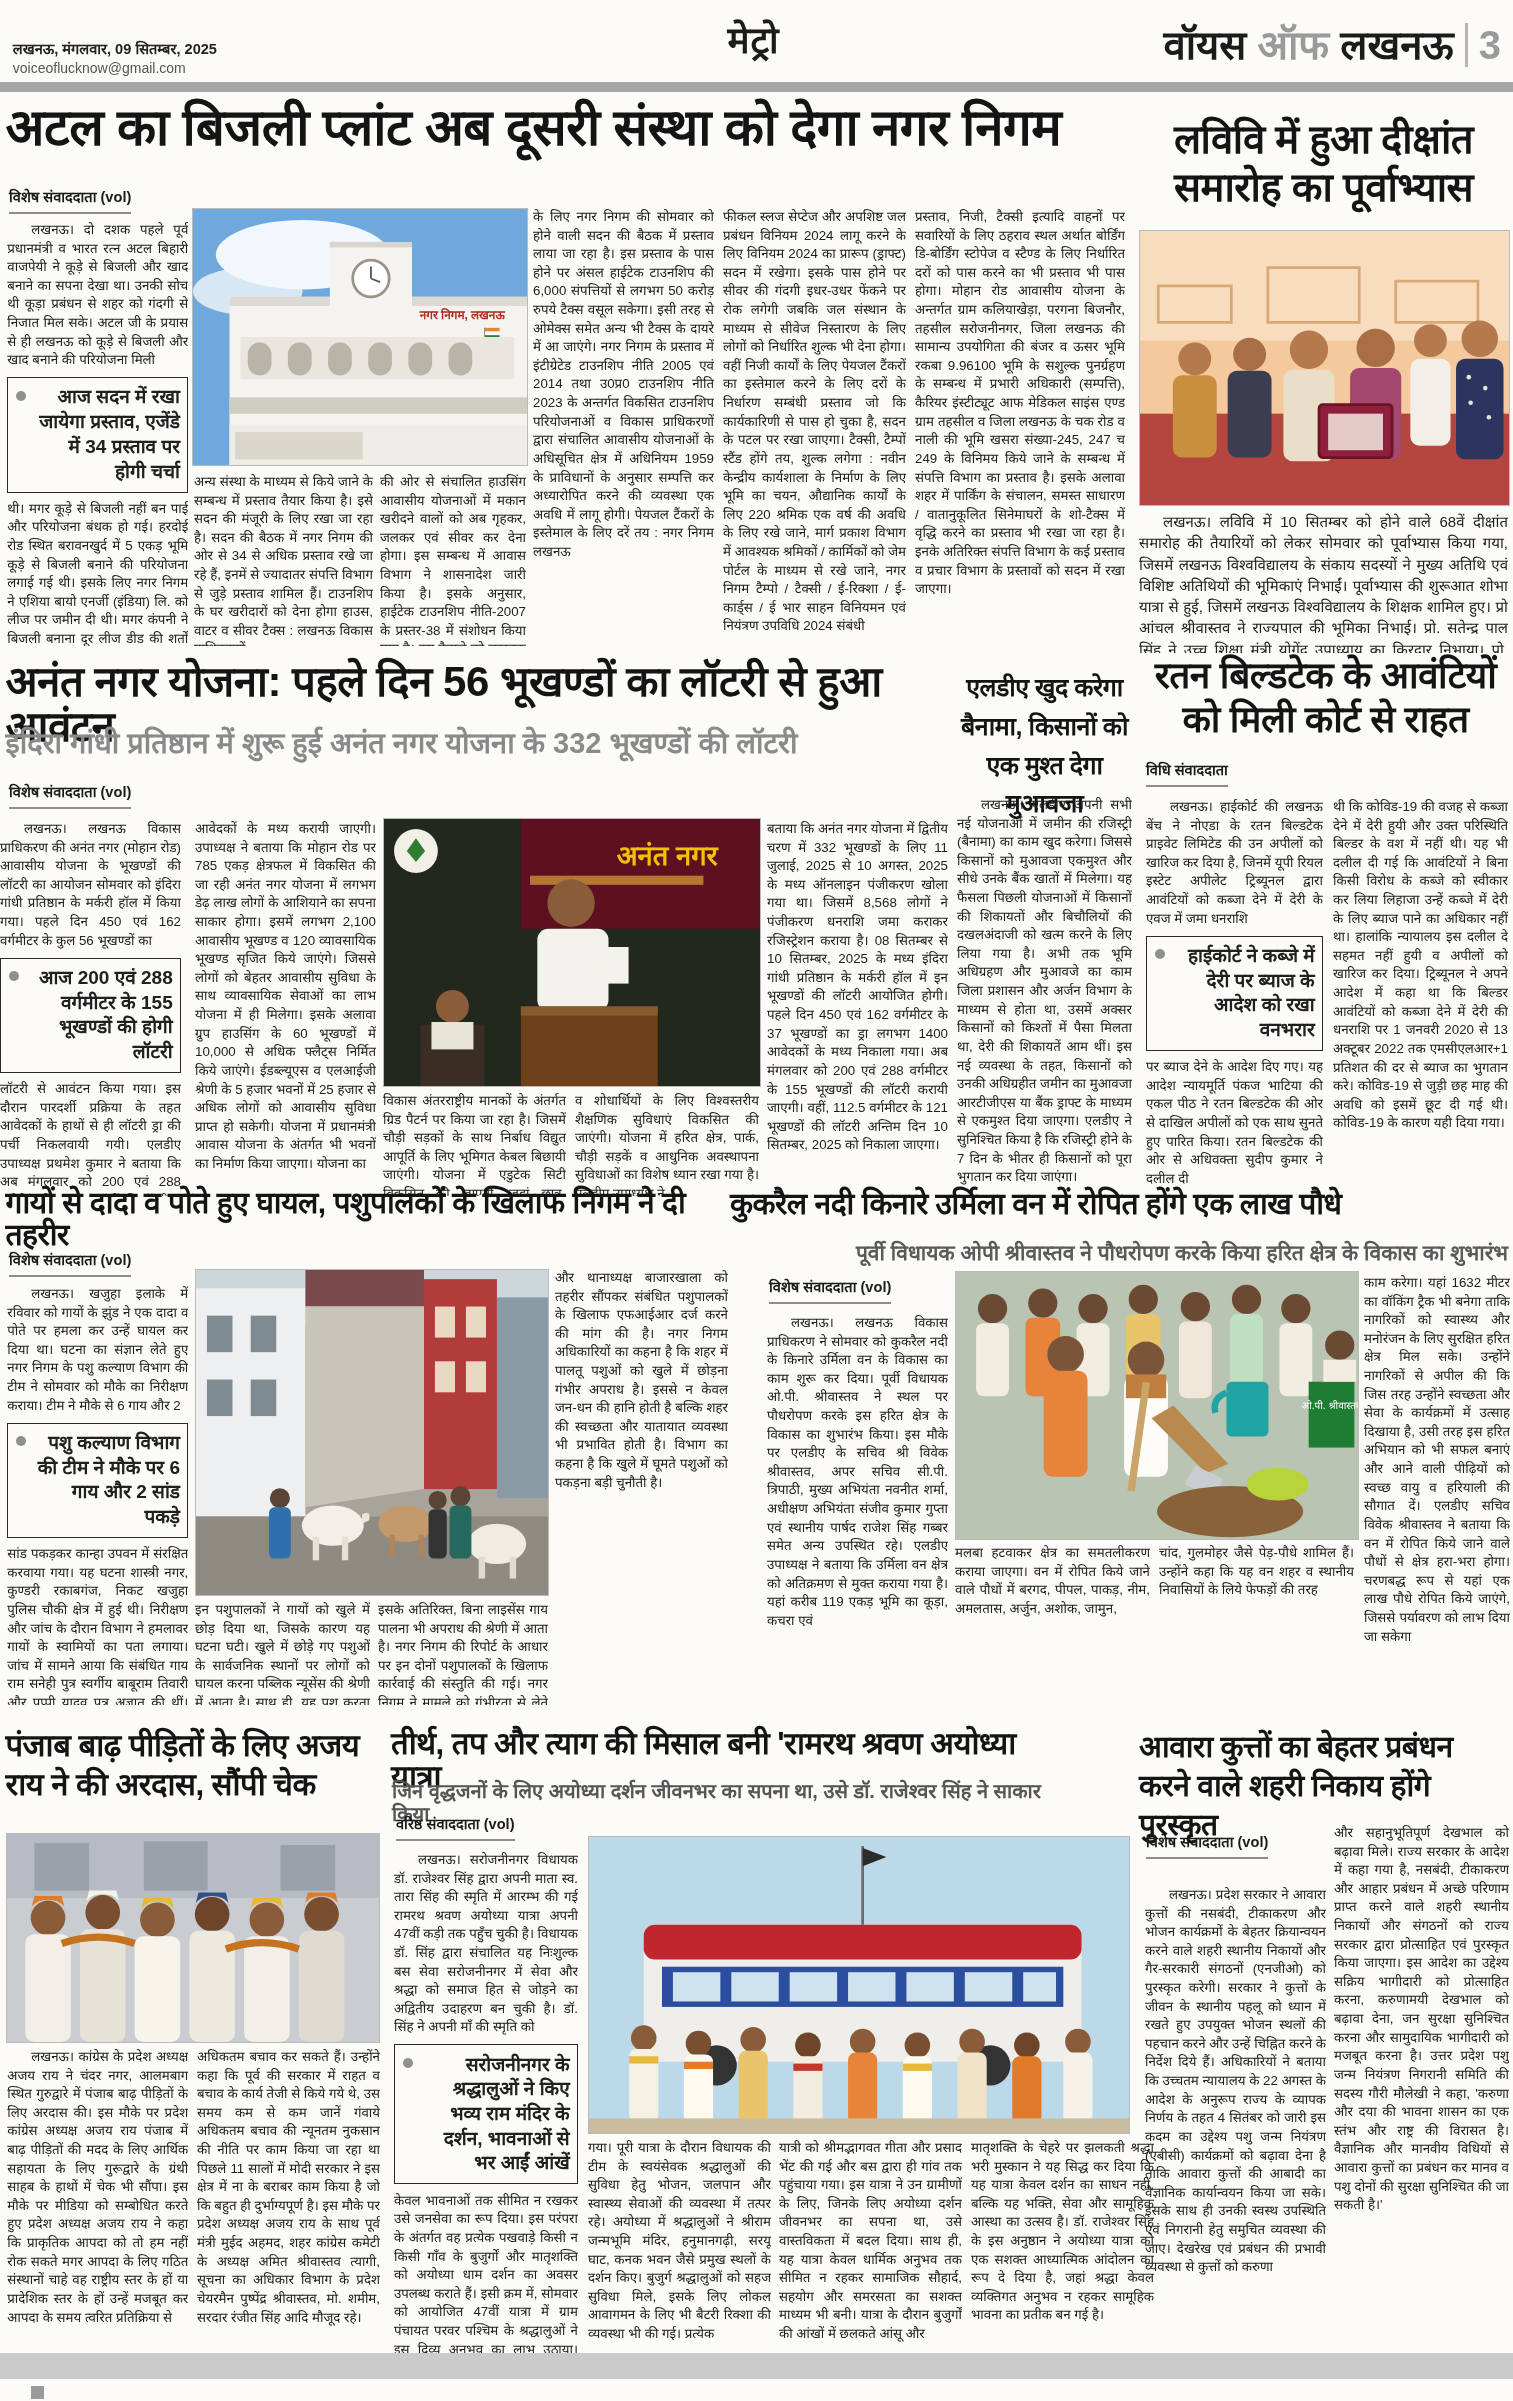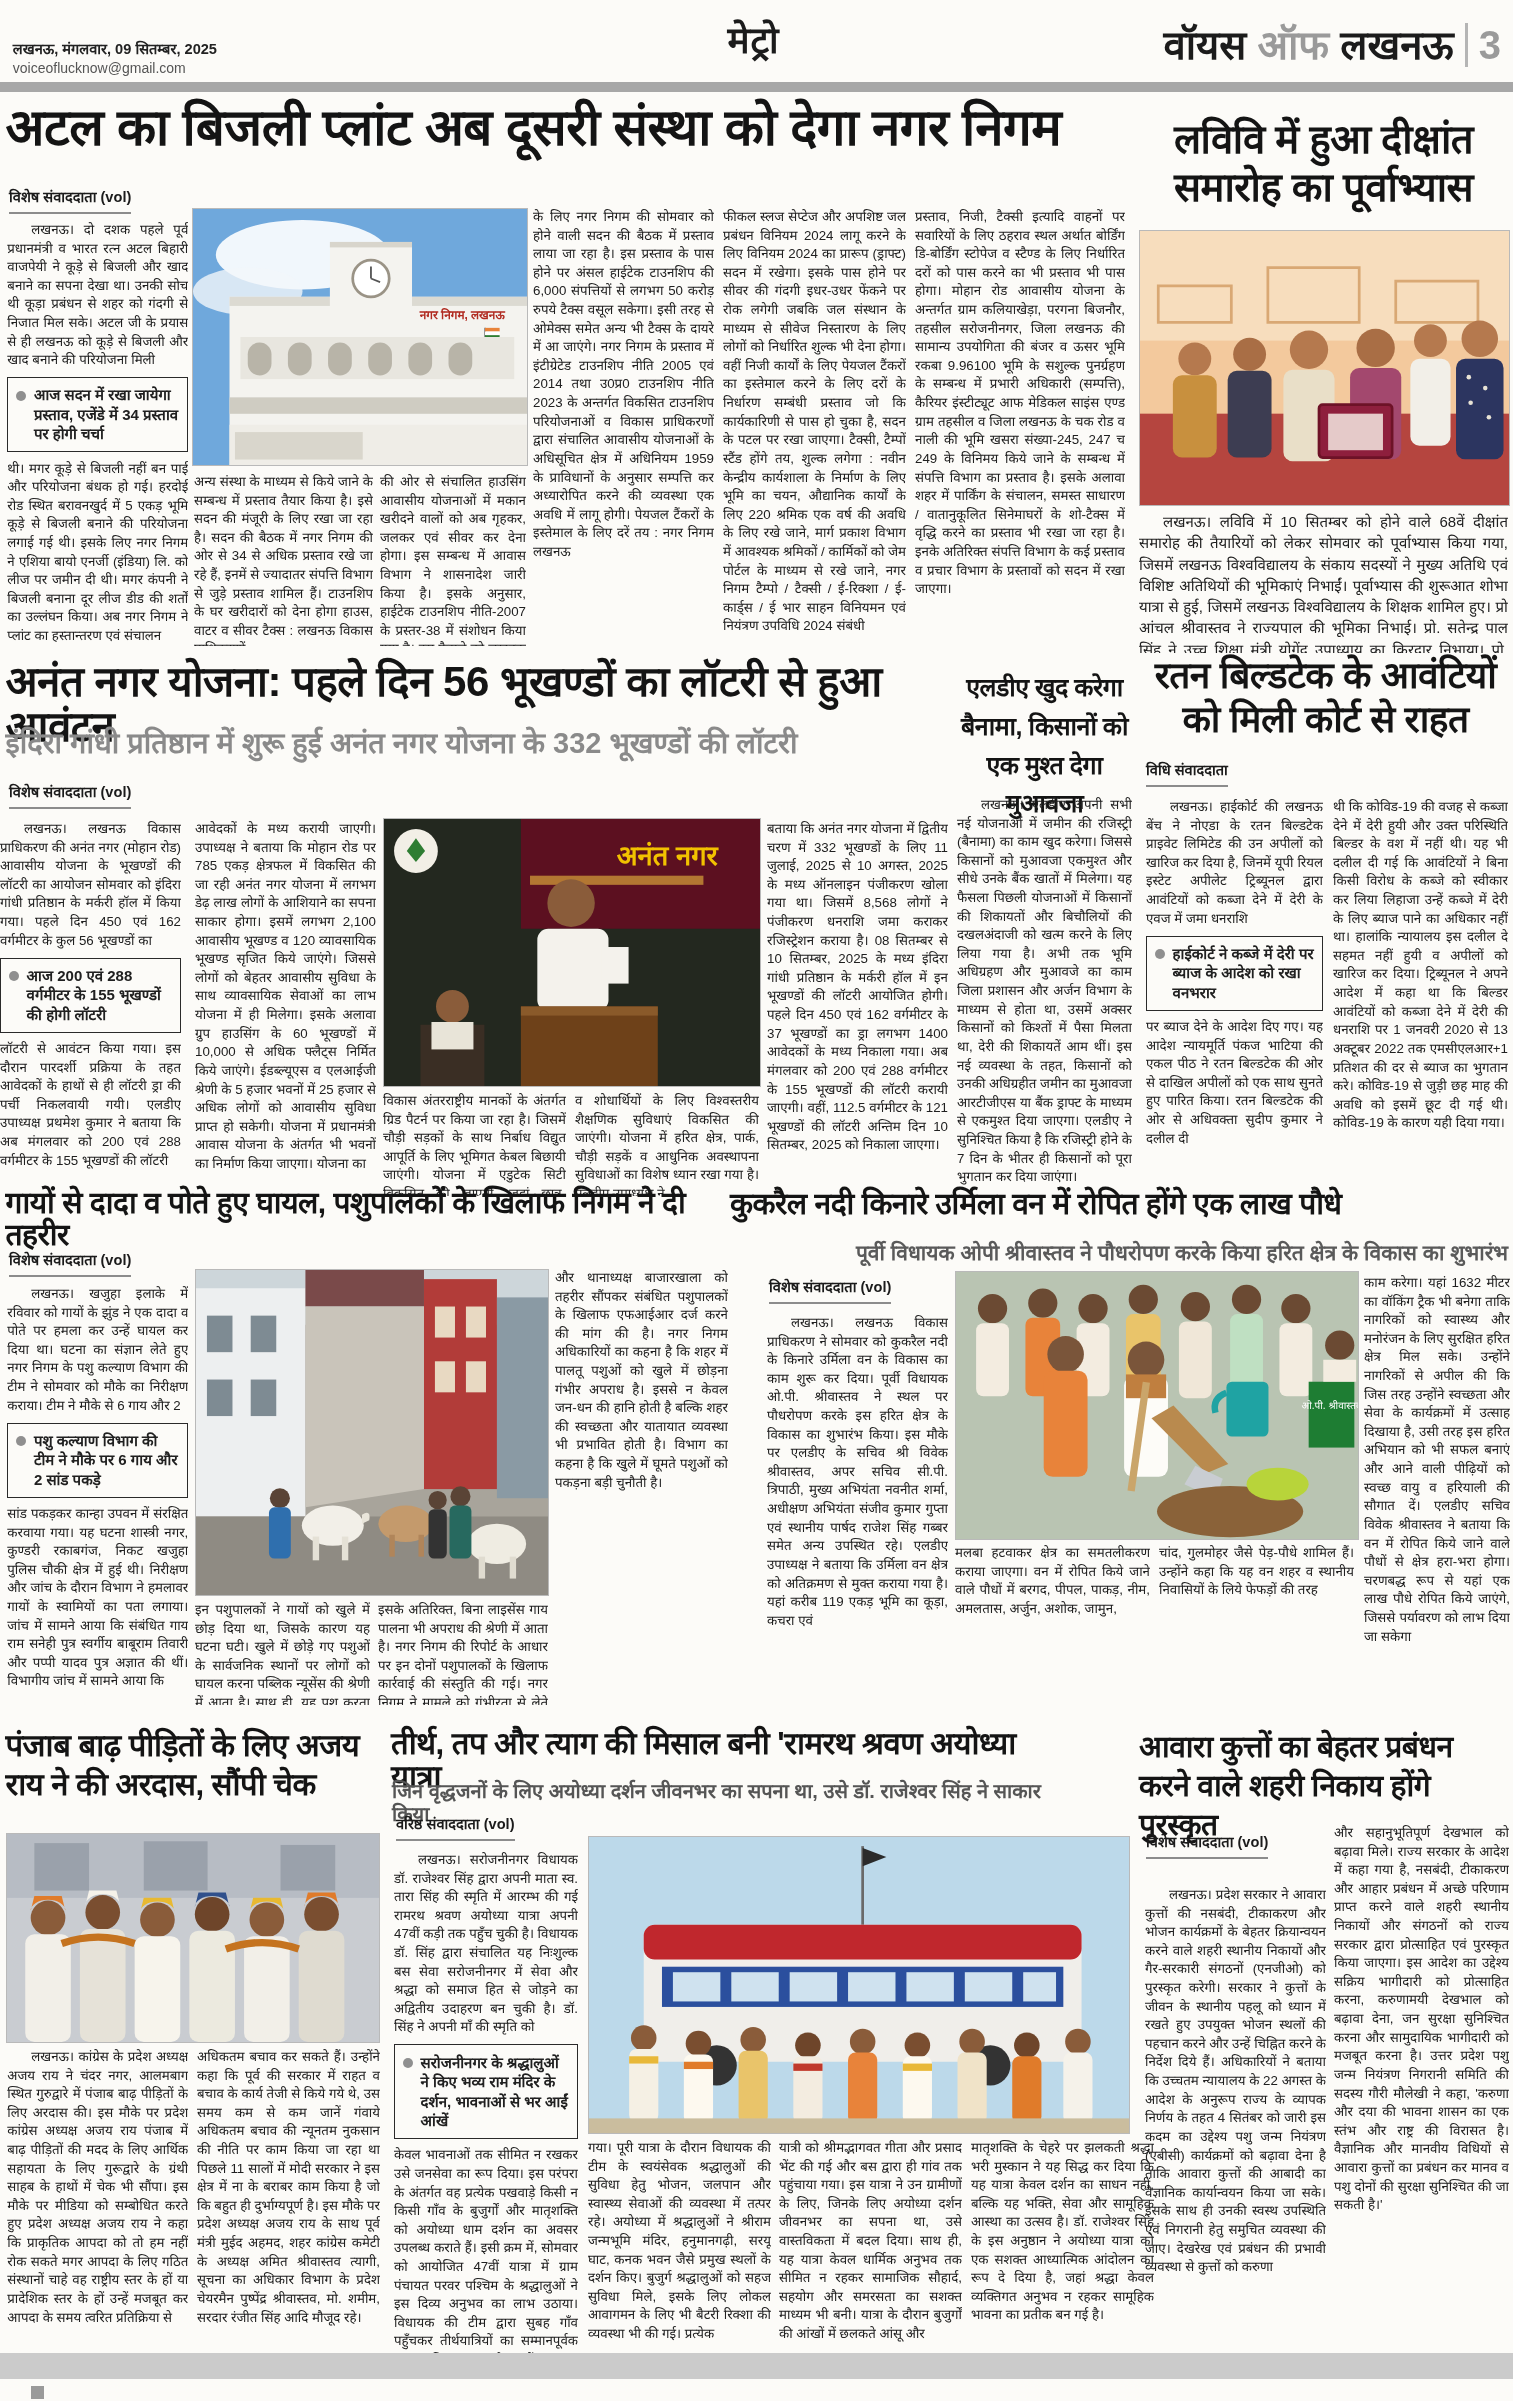--- a/index.html
+++ b/index.html
@@ -18,21 +18,21 @@
   .hl{font-weight:800;color:#141414;line-height:1.08;letter-spacing:-0.5px;}
   .hl.center{text-align:center;}
   .subhl{font-weight:700;color:#8a8a8a;line-height:1.15;}
   .byline{font-size:14.6px;font-weight:bold;display:inline-block;border-bottom:2.7px solid #8c8c8c;padding-bottom:6.4px;}
   
   .col{font-size:13.3px;line-height:1.40;text-align:justify;overflow:hidden;color:#202020;}
   .col p{margin:0 0 1.8px 0;}
   .p-start{text-indent:24px;}
   .p-cont{text-indent:0;}
   .kbox{border:1.8px solid #2a2a2a;margin:7.3px 0;padding:7.3px 7.3px 7.3px 25.6px;position:relative;
-        font-size:15px;font-weight:800;line-height:1.3;text-align:left;text-indent:0;}
+        font-size:19px;font-weight:800;line-height:1.3;text-align:right;text-indent:0;}
   .kbox::before{content:"";position:absolute;left:8.2px;top:12.8px;width:10px;height:10px;border-radius:50%;background:#8f8f8f;}
   .photo{border:0.9px solid #b9b9b9;overflow:hidden;background:#ddd;}
   .photo svg{display:block;width:100%;height:100%;}
   .footerbar{background:#cbcbcb;}
   .footersq{background:#9a9a9a;}
 </style>
 </head>
 <body>
 
 <div class="page">

